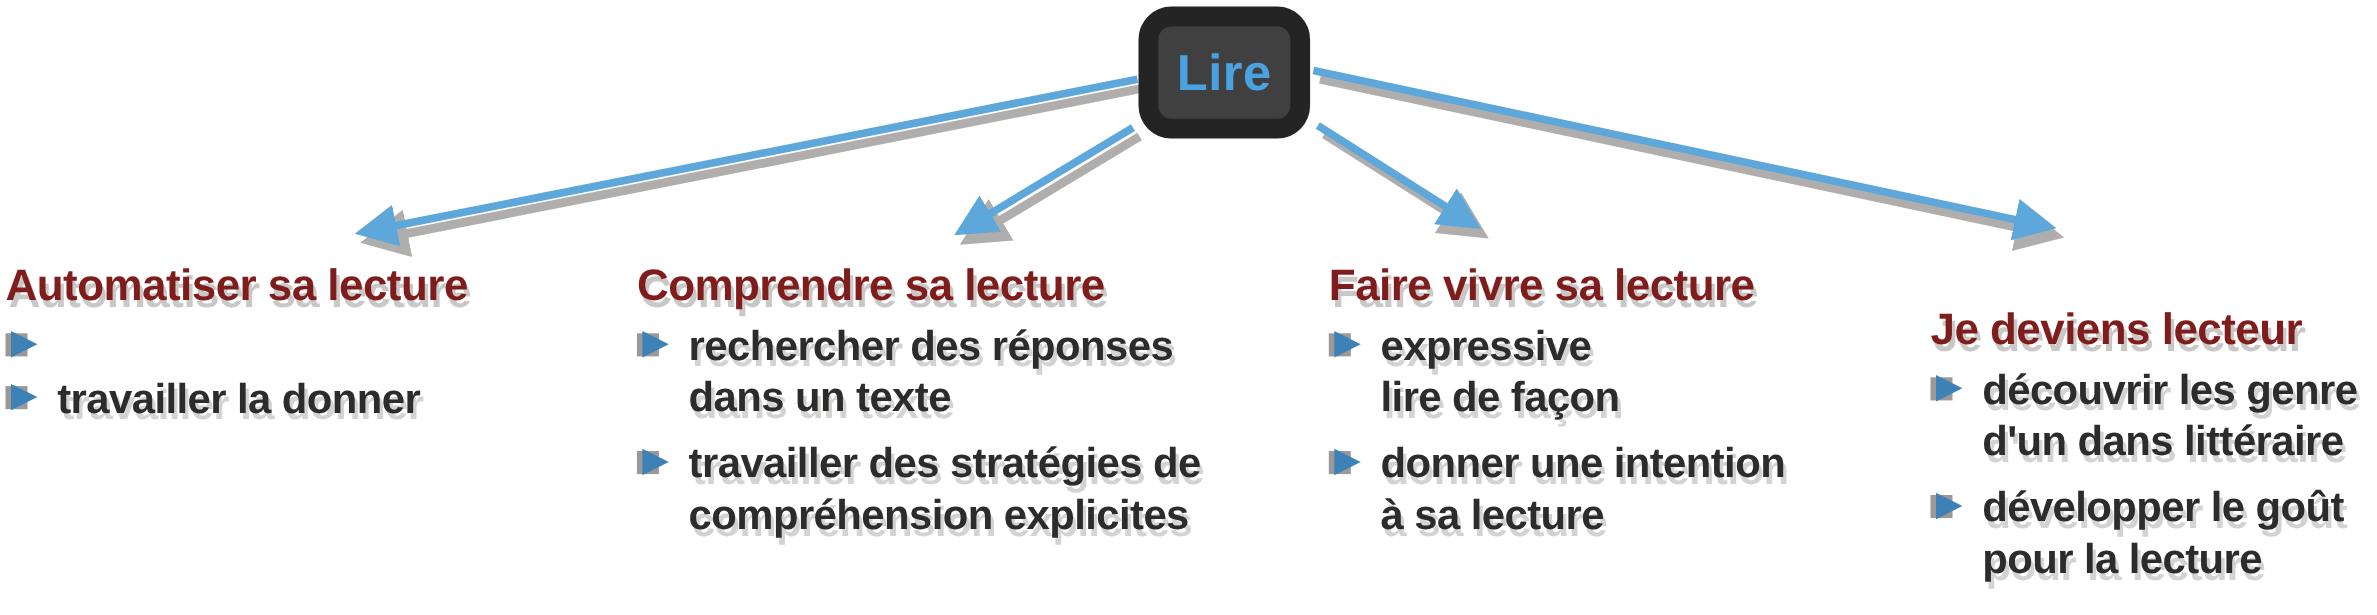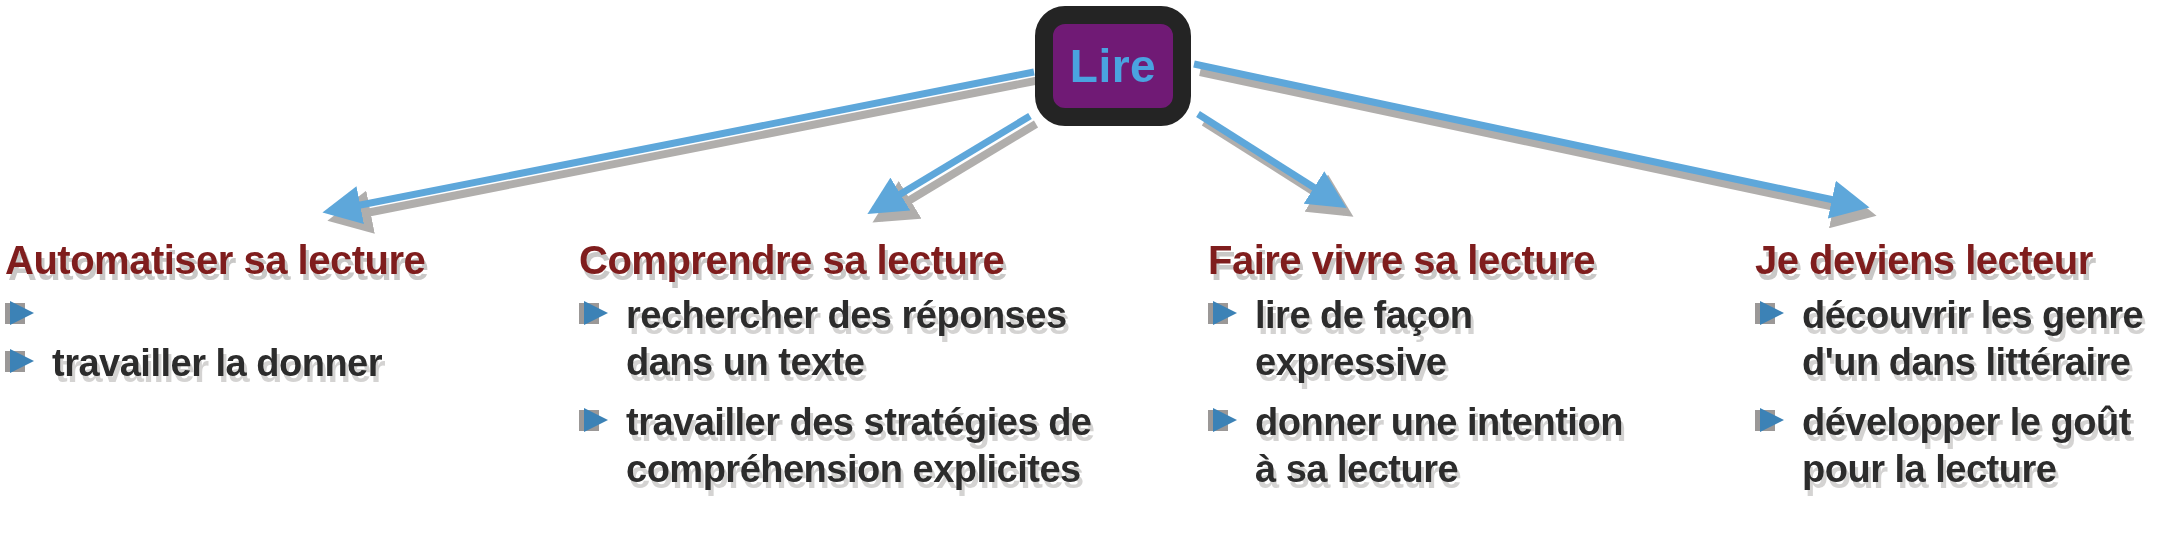--- a/index.html
+++ b/index.html
@@ -4,34 +4,34 @@
 <style>
   html,body{margin:0;padding:0;}
   body{
     width:2161px;height:559px;position:relative;overflow:hidden;
     background:#ffffff;
     font-family:"Liberation Sans","DejaVu Sans",sans-serif;
   }
   
   .root-node{
     position:absolute;left:1035px;top:6px;width:156px;height:120px;
-    background:#701a75;border:18px solid #242424;border-radius:30px;
+    background:#404040;border:18px solid #242424;border-radius:30px;
     box-sizing:border-box;display:flex;align-items:center;justify-content:center;
   }
   .root-node .root-label{
     font-size:46px;font-weight:bold;color:#4aa3e0;letter-spacing:0.5px;
   }
   
   svg.connectors{position:absolute;left:0;top:0;pointer-events:none;}
   
   .col{position:absolute;top:238px;}
   #col1{left:5px;width:490px;}
   #col2{left:579px;width:585px;}
   #col3{left:1208px;width:500px;}
-  #col4{left:1755px;width:406px;}
+  #col4{left:1755px;width:406px;margin-top:40px;}
   .col h2{
     margin:0 0 10px 0;
     font-size:40px;line-height:44px;font-weight:bold;color:#7f1d1d;
     letter-spacing:-0.5px;
     text-shadow:3px 6px 0 rgba(148,146,144,0.50);
   }
   .item{display:flex;gap:17px;margin:0 0 13px 0;}
   .marker{position:relative;width:30px;height:27px;margin-top:8px;flex:none;}
   .marker::before{
     content:"";position:absolute;left:0;top:3px;width:20px;height:21px;
@@ -110,22 +110,22 @@
       <span class="ln">compréhension explicites</span>
     </div>
   </div>
 </div>
 
 <div class="col" id="col3">
   <h2>Faire vivre sa lecture</h2>
   <div class="item">
     <span class="marker"></span>
     <div class="item-text">
+      <span class="ln">expressive</span>
       <span class="ln">lire de façon</span>
-      <span class="ln">expressive</span>
     </div>
   </div>
   <div class="item">
     <span class="marker"></span>
     <div class="item-text">
       <span class="ln">donner une intention</span>
       <span class="ln">à sa lecture</span>
     </div>
   </div>
 </div>

